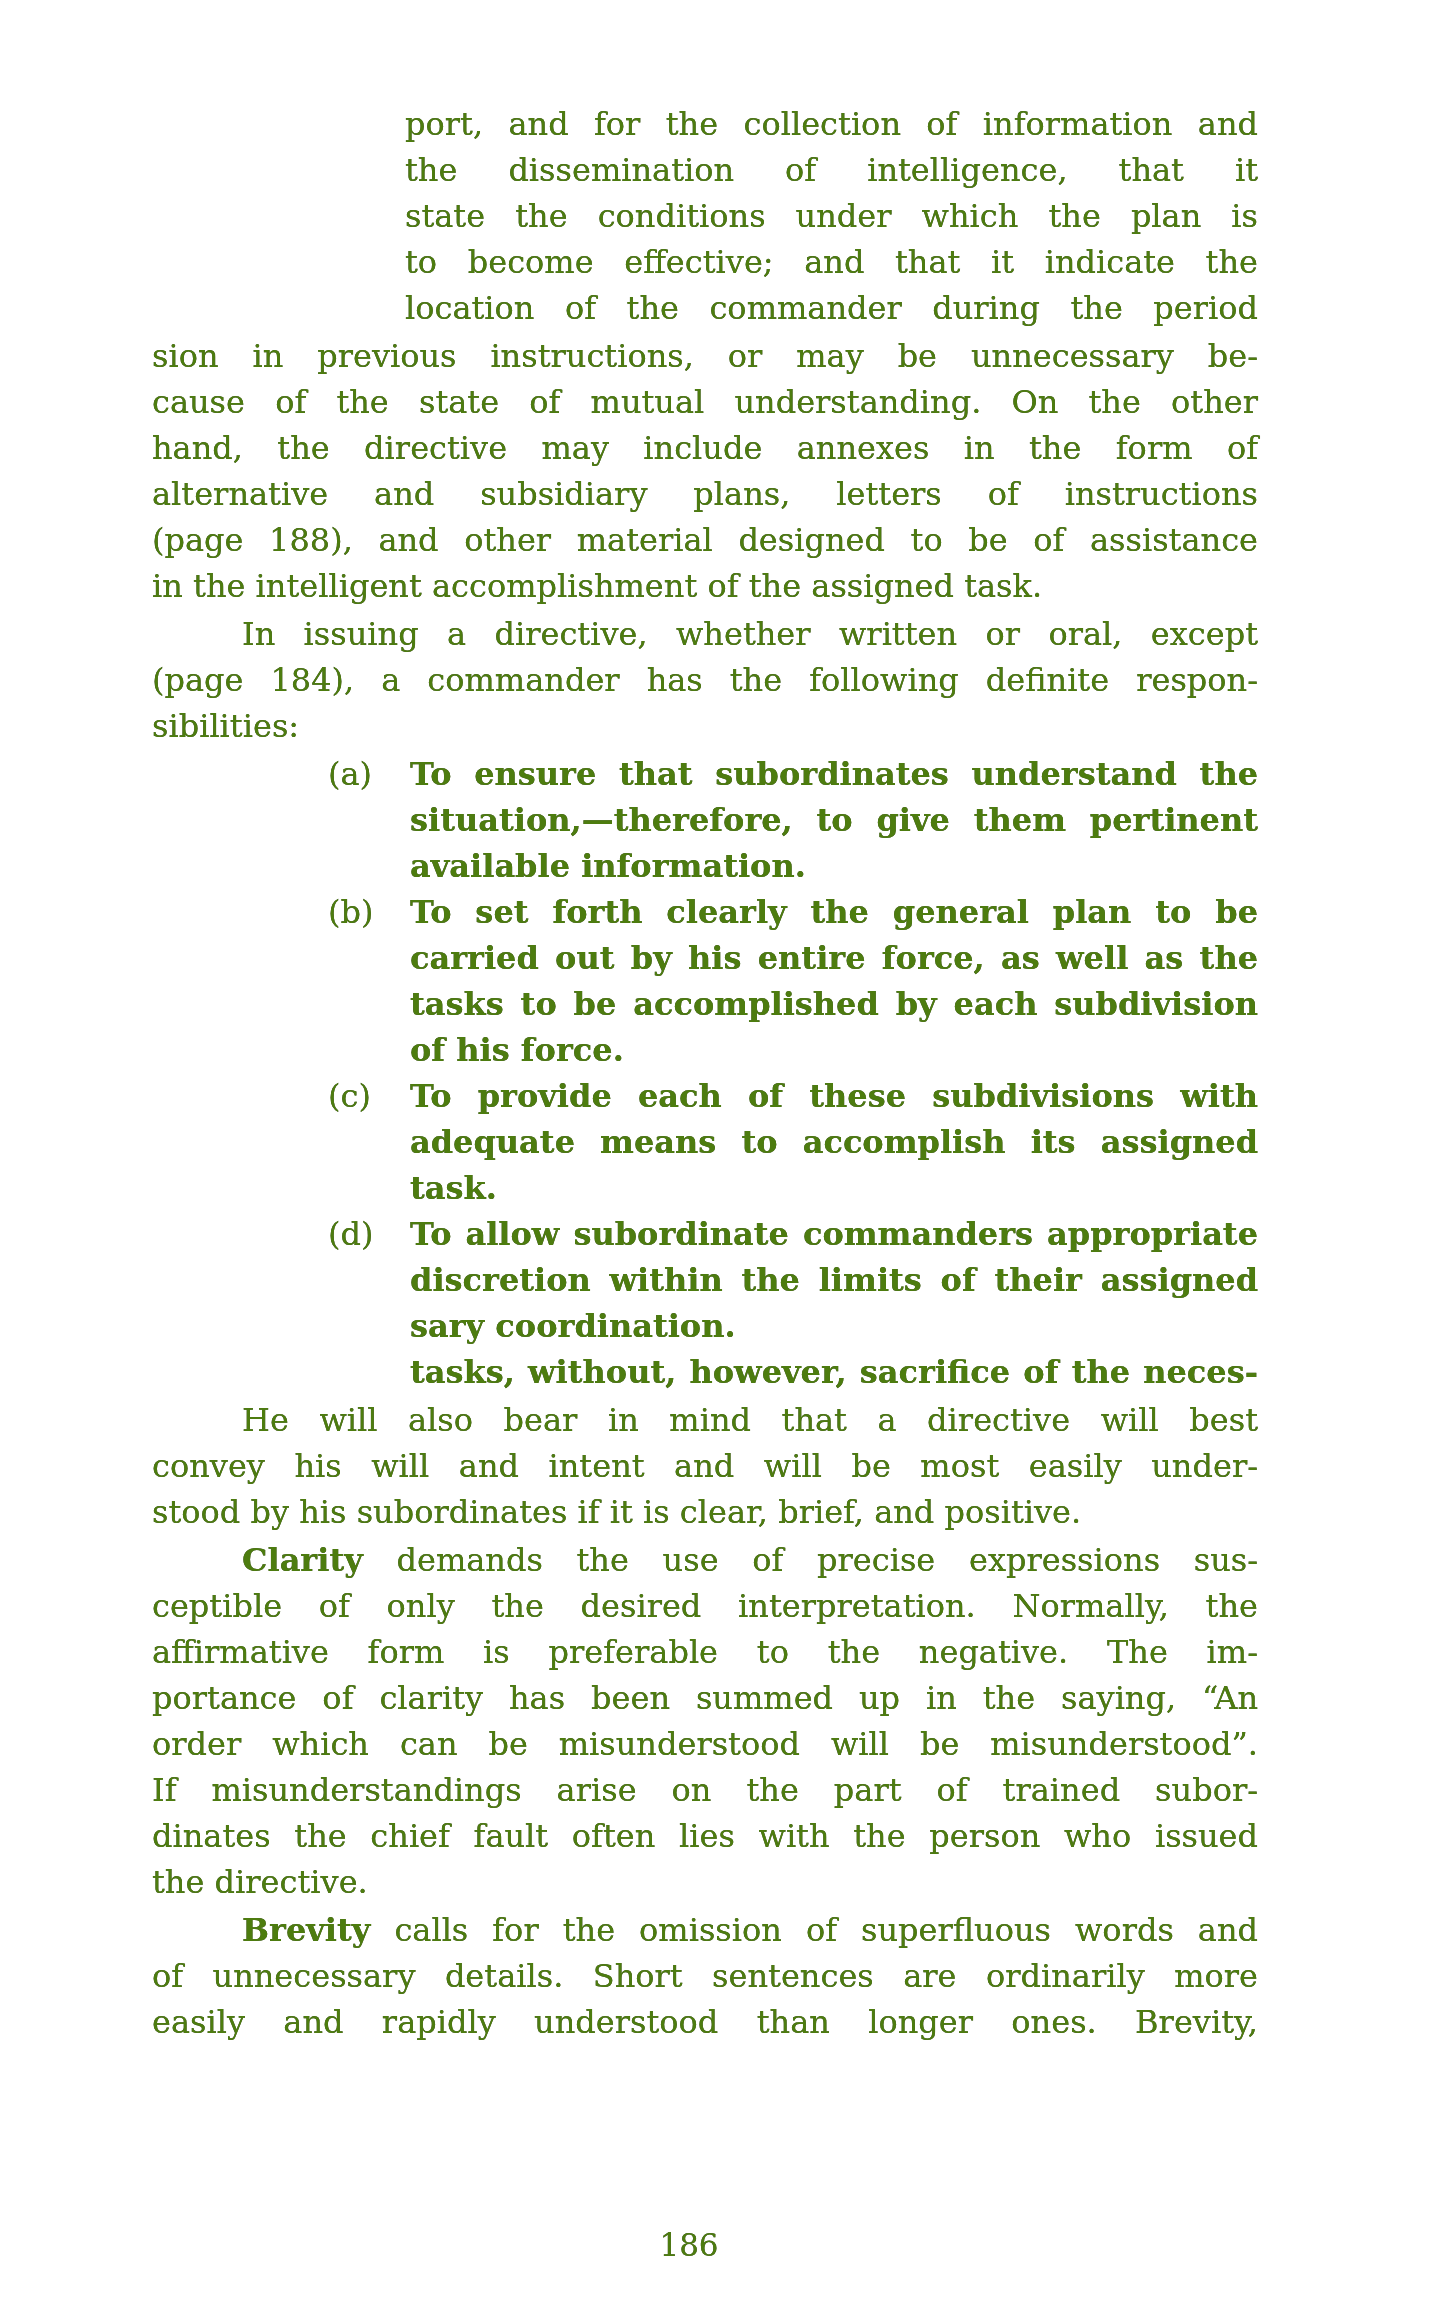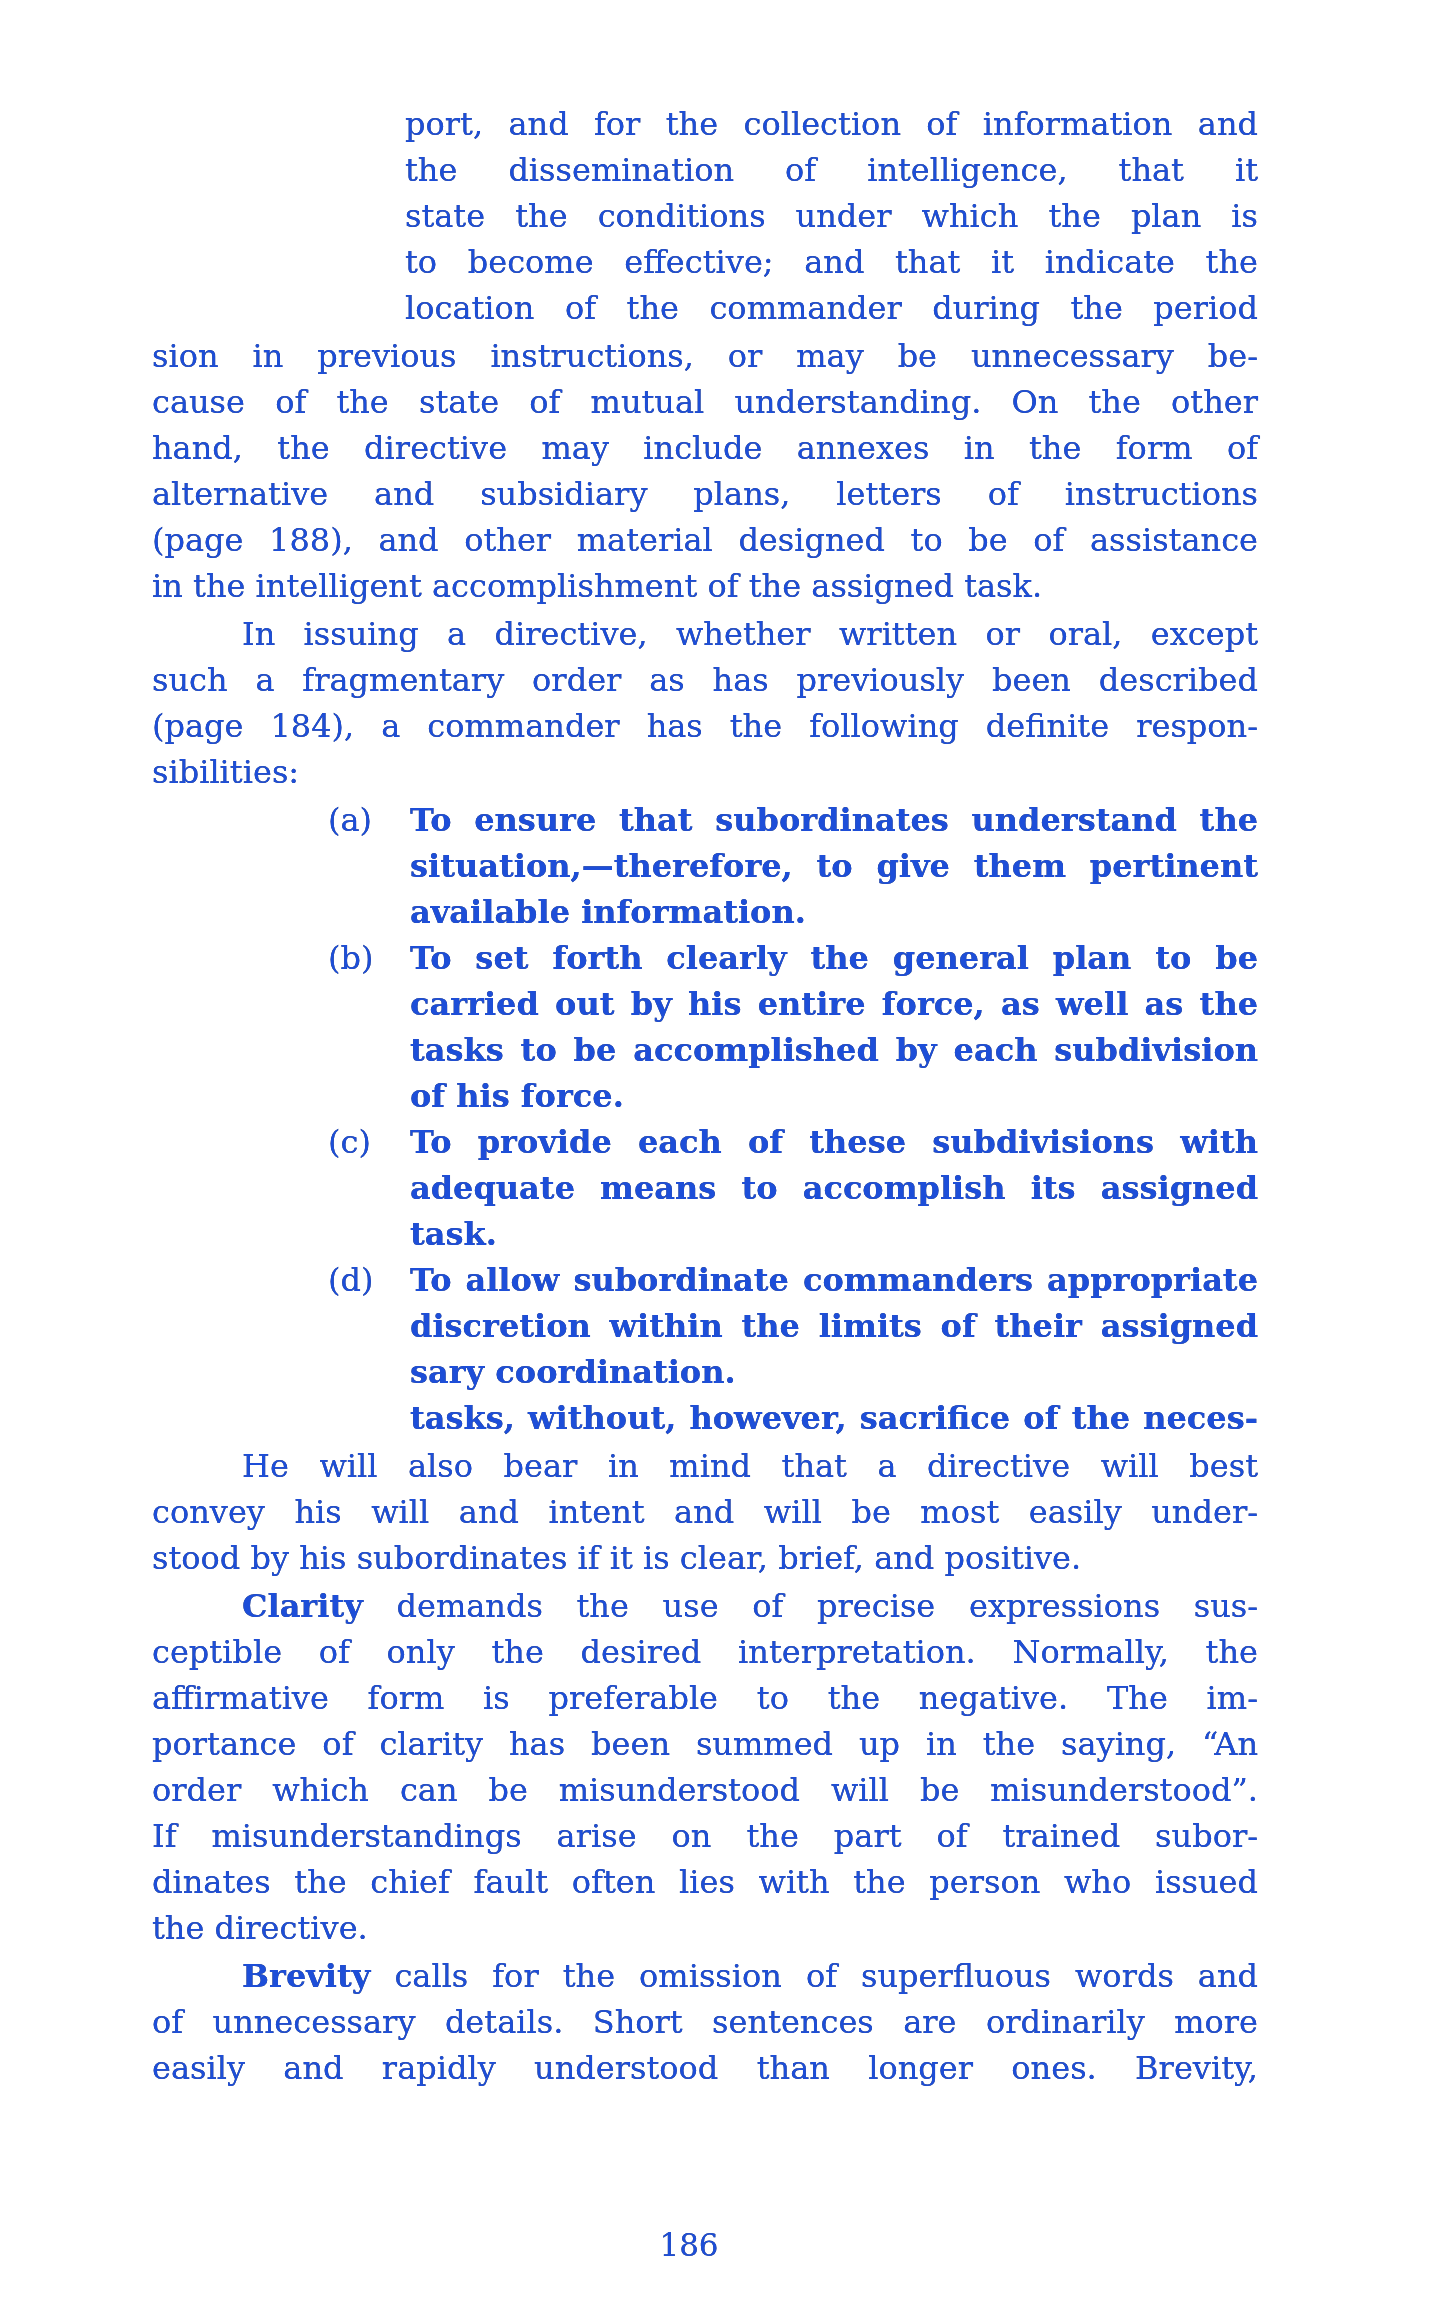--- a/index.html
+++ b/index.html
@@ -4,21 +4,21 @@
 <style>
   html, body { margin: 0; padding: 0; background: #ffffff; }
 
   .page {
     position: relative;
     width: 1456px;
     height: 2303px;
     background: #ffffff;
     overflow: hidden;
     font-family: "DejaVu Serif", serif;
-    color: #1d4ed8;
+    color: #4d7c0f;
   }
 
   .text-block {
     position: absolute;
     left: 152px;
     top: 101px;
     width: 1106px;
     font-size: 32px;
     line-height: 46px;
     text-shadow: 0 0 0.6px rgba(10,10,10,0.75);
@@ -73,21 +73,20 @@
       <div class="ln">sion in previous instructions, or may be unnecessary be-</div>
       <div class="ln">cause of the state of mutual understanding. On the other</div>
       <div class="ln">hand, the directive may include annexes in the form of</div>
       <div class="ln">alternative and subsidiary plans, letters of instructions</div>
       <div class="ln">(page 188), and other material designed to be of assistance</div>
       <div class="ln end">in the intelligent accomplishment of the assigned task.</div>
     </section>
 
     <section class="block">
       <div class="ln ind">In issuing a directive, whether written or oral, except</div>
-      <div class="ln">such a fragmentary order as has previously been described</div>
       <div class="ln">(page 184), a commander has the following definite respon-</div>
       <div class="ln end">sibilities:</div>
     </section>
 
     <section class="block">
 
       <div class="li">
         <div class="li-marker">(a)</div>
         <div class="li-body">
           <div class="ln">To ensure that subordinates understand the</div>

